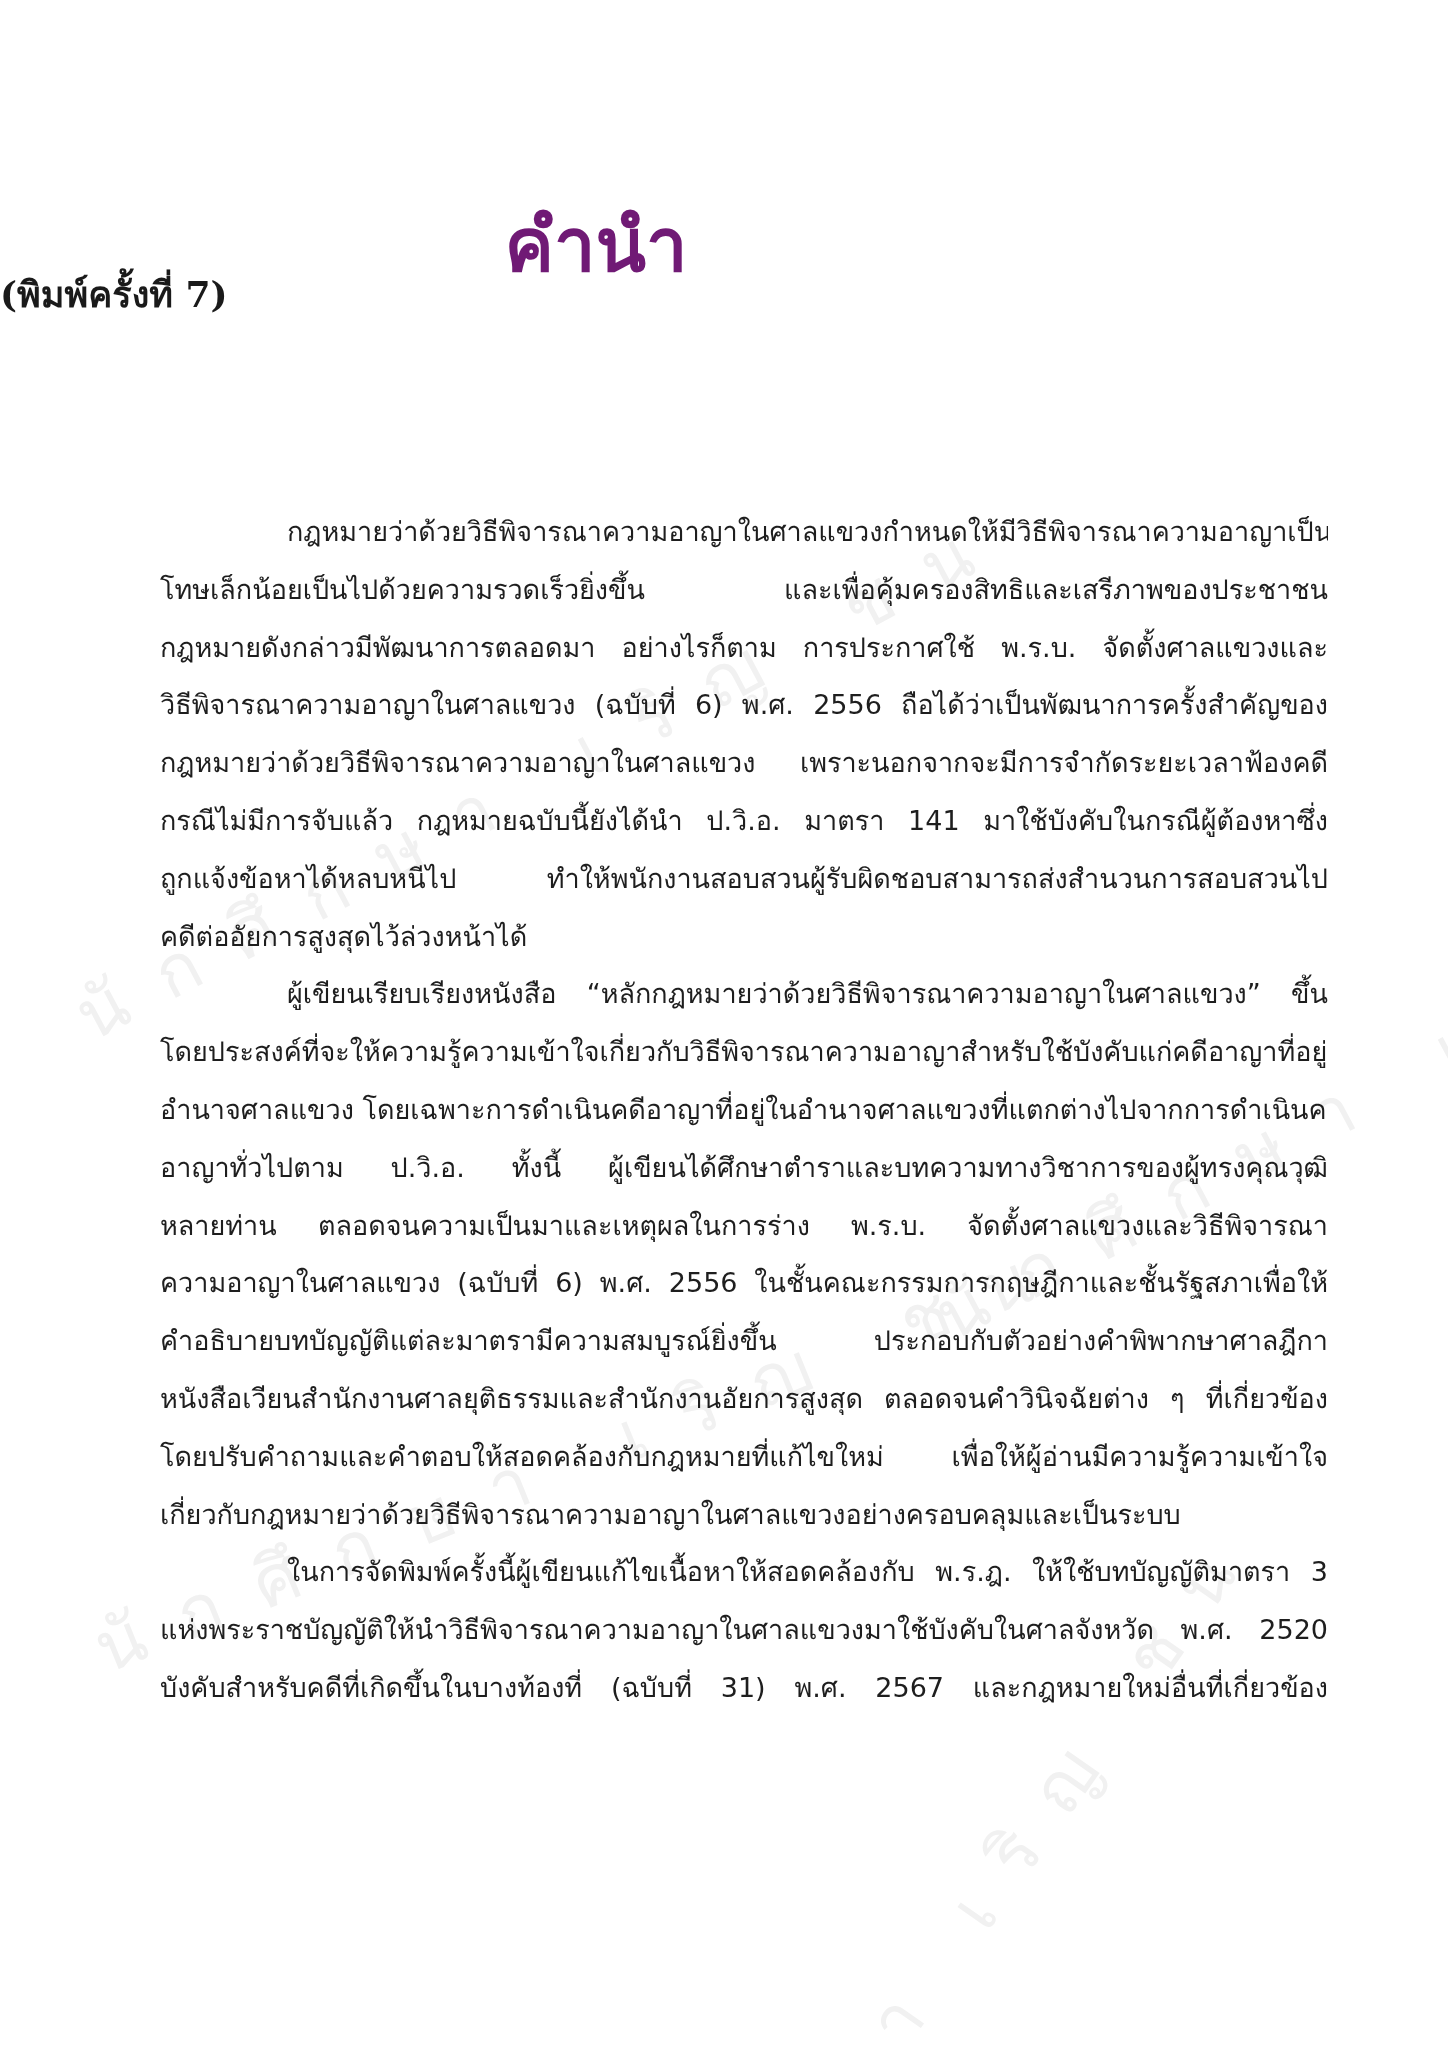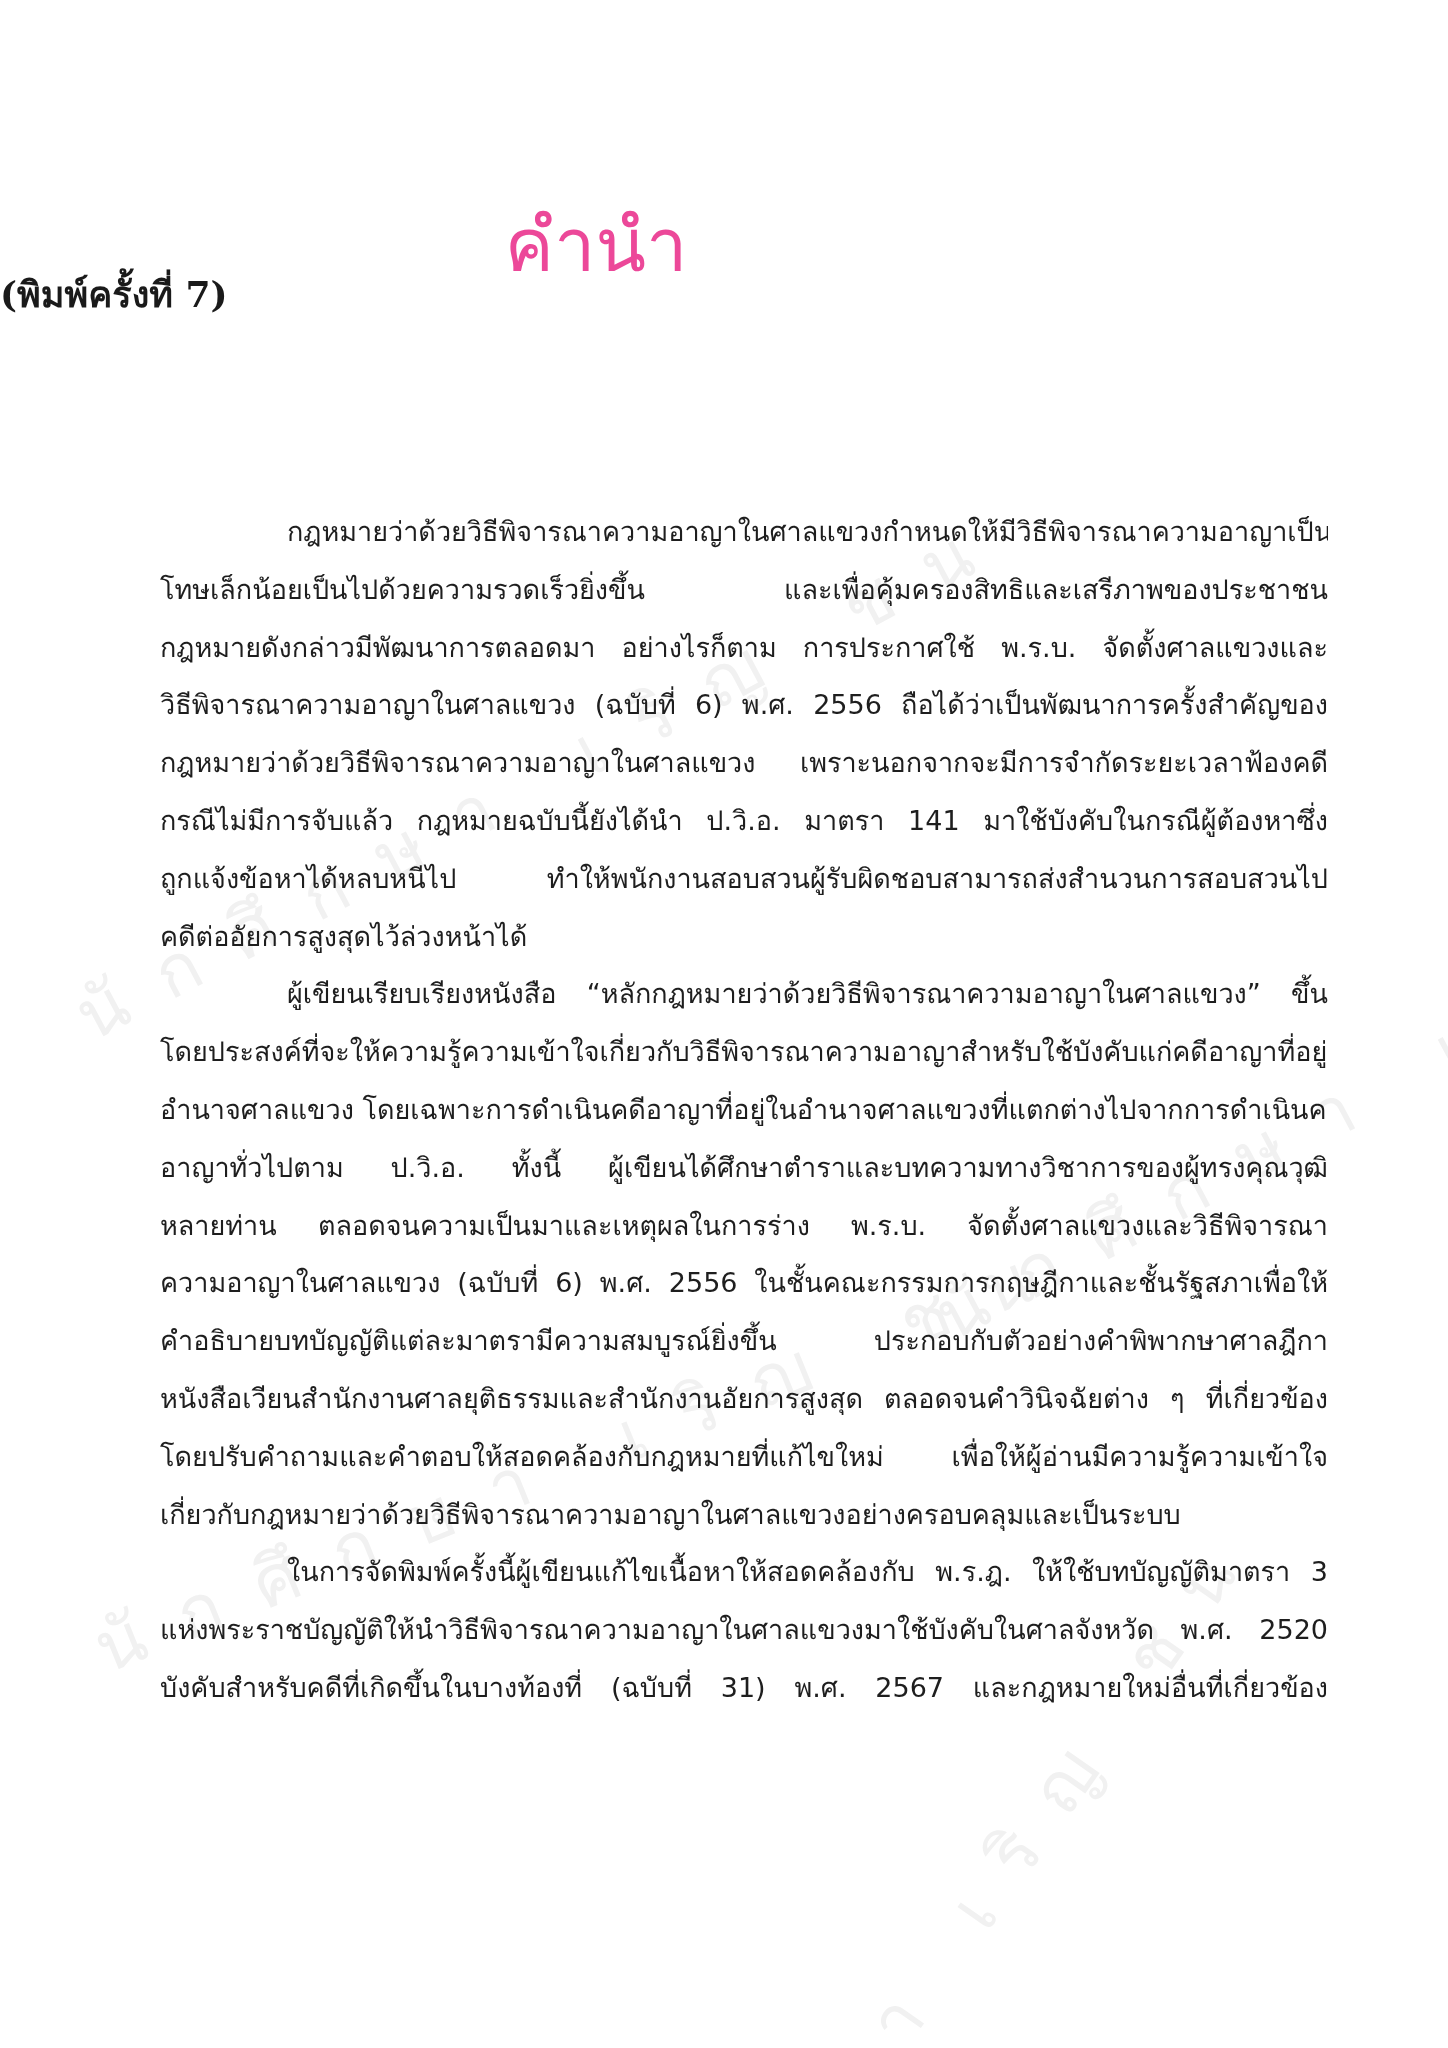--- a/index.html
+++ b/index.html
@@ -31,24 +31,24 @@
     .wm3 { left: 60px;  top: 1400px; transform: rotate(-22deg); }
     .wm4 { left: 420px; top: 1900px; transform: rotate(-55deg); }
 
     .page-title {
       position: absolute;
       left: 0;
       top: 150px;
       width: 1192px;
       text-align: center;
       font-family: "DejaVu Sans", "Liberation Sans", sans-serif;
-      font-weight: normal;
+      font-weight: bold;
       font-size: 74px;
       line-height: 90px;
-      color: #ec4899;
+      color: #701a75;
       z-index: 1;
     }
     .page-subtitle {
       position: absolute;
       left: 0;
       top: 264px;
       width: 1448px;
       text-align: left;
       font-family: "DejaVu Serif", "Liberation Serif", serif;
       font-weight: bold;

